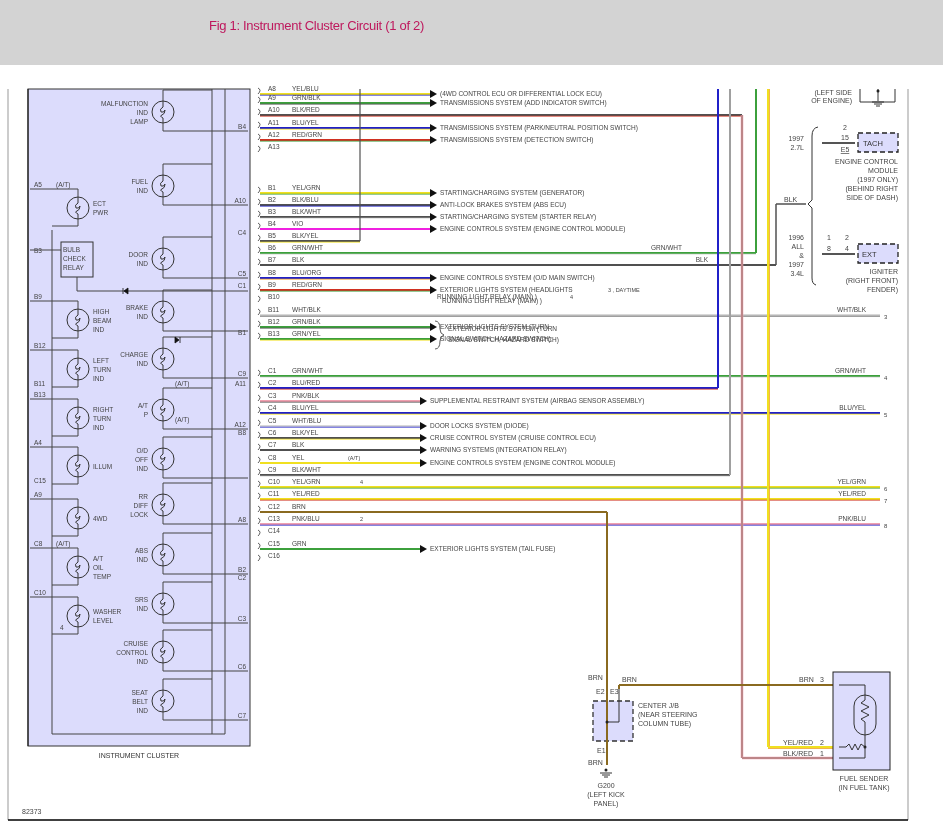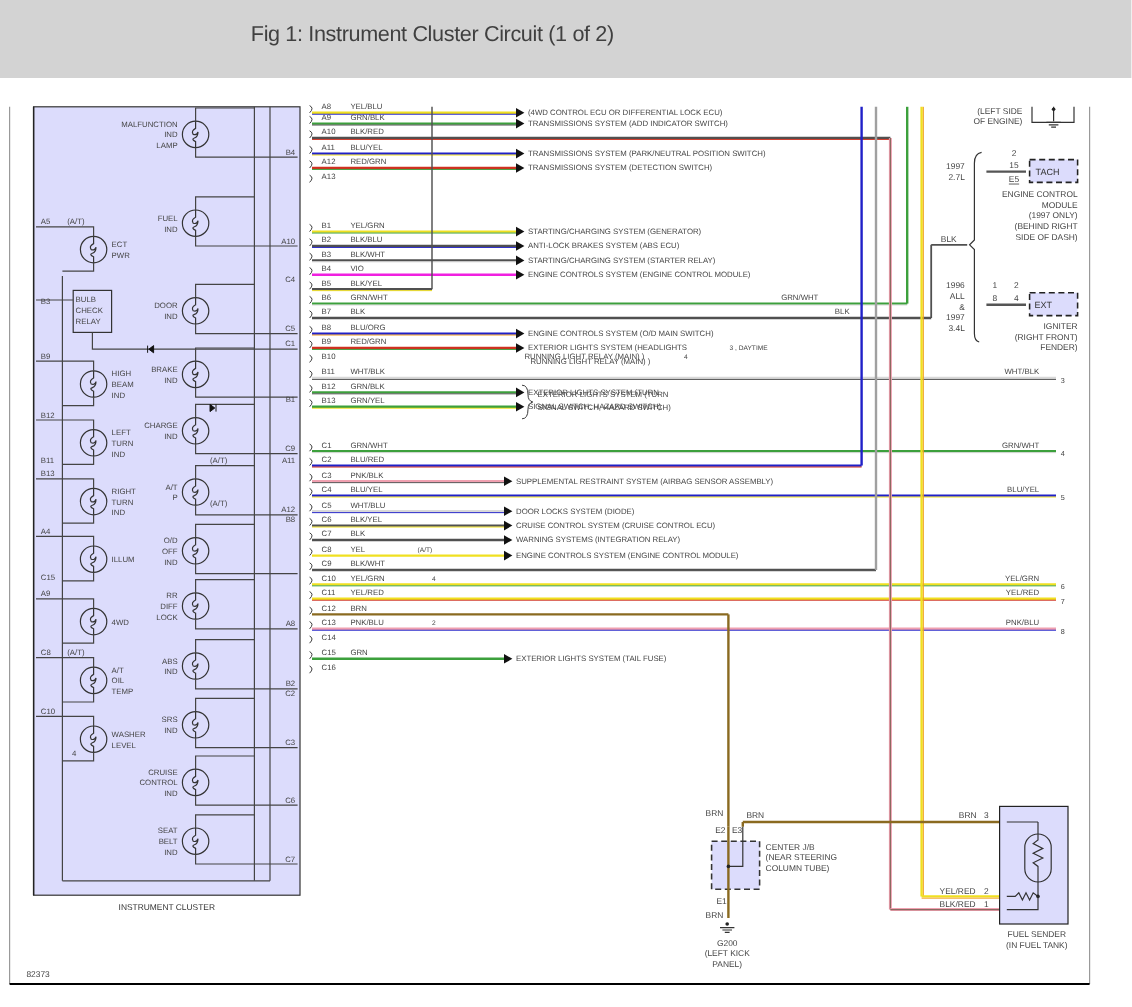--- a/index.html
+++ b/index.html
@@ -1,18 +1,18 @@
 <!DOCTYPE html>
 <html><head>
 <meta charset="utf-8">
 <style>
   html, body { margin:0; padding:0; background:#ffffff; }
   body { width:943px; height:839px; position:relative; overflow:hidden; font-family:"Liberation Sans", sans-serif; }
   #header { position:absolute; left:0; top:0; width:943px; height:65px; background:#d3d3d3; }
-  #header-title { position:absolute; left:209px; top:18px; font-size:18px; color:#404040; font-family:"Liberation Sans", sans-serif; letter-spacing:-0.3px; }
+  #header-title { position:absolute; left:209px; top:18px; font-size:13px; color:#be185d; font-family:"Liberation Sans", sans-serif; letter-spacing:-0.3px; }
   #diagram { position:absolute; left:0; top:0; }
   svg text { font-family:"Liberation Sans", sans-serif; }
 </style>
 </head>
 <body>
 
 <div id="header">
   <div id="header-title">Fig 1: Instrument Cluster Circuit (1 of 2)</div>
 </div>
 

